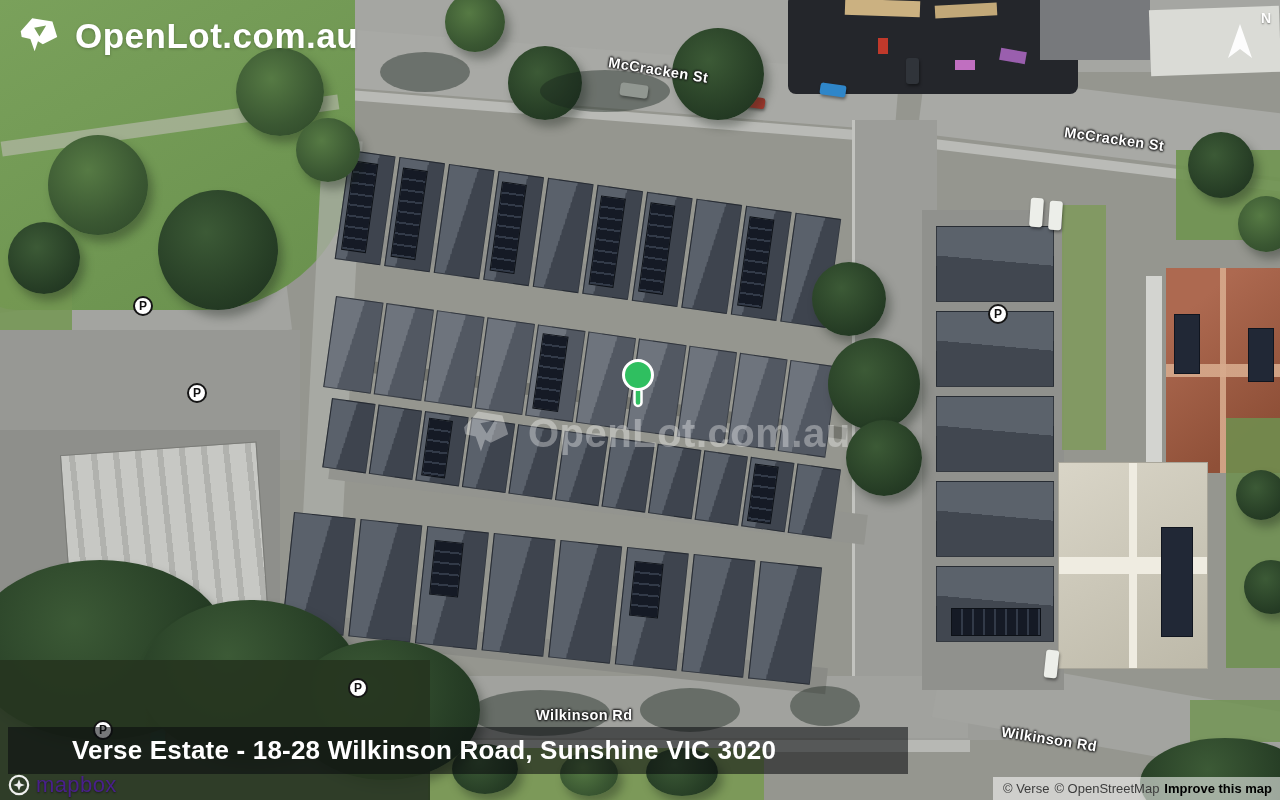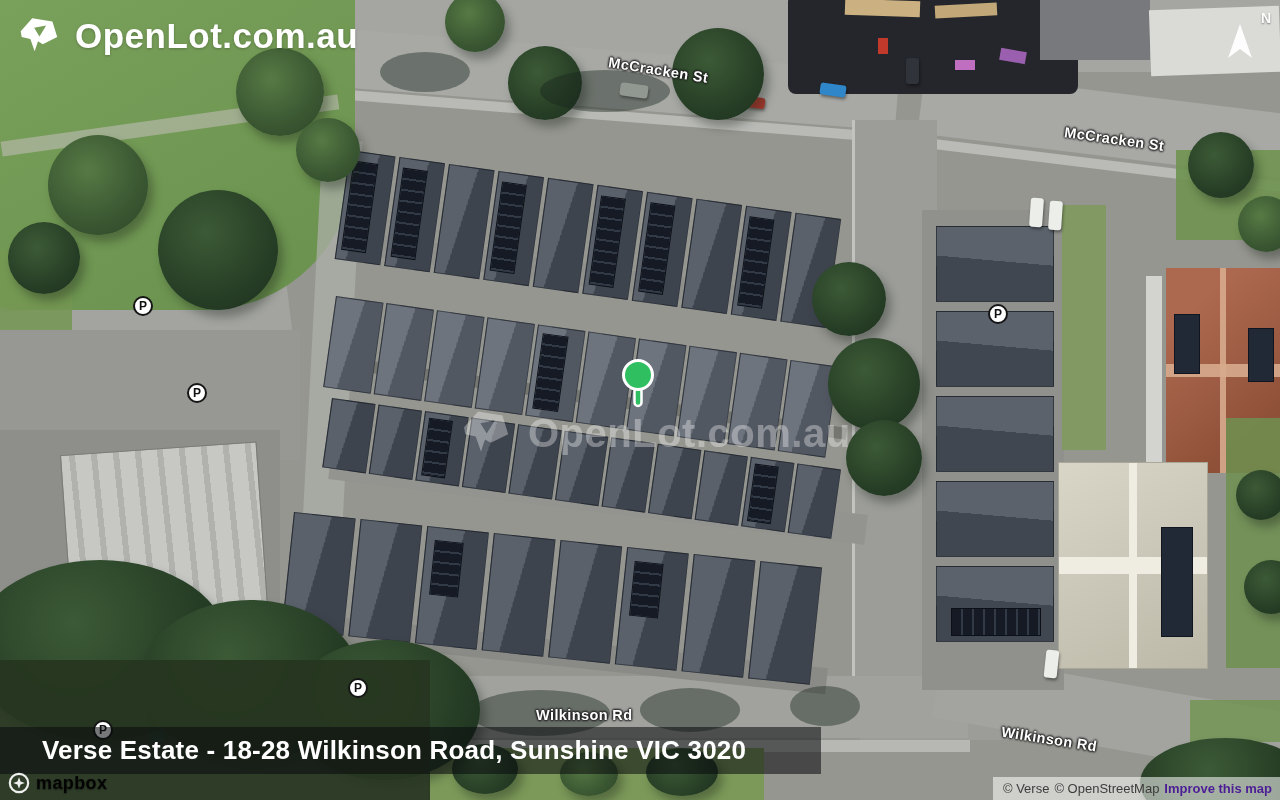--- a/index.html
+++ b/index.html
@@ -36,28 +36,28 @@
   .picon{position:absolute;width:20px;height:20px;border-radius:50%;background:#fff;border:2px solid #151515;
          box-sizing:border-box;color:#111;font-size:12px;font-weight:700;display:flex;align-items:center;
          justify-content:center;line-height:1;z-index:5}
   .brand{position:absolute;left:14px;top:12px;display:flex;align-items:center;gap:13px;z-index:10;color:#fff}
   .brand-text{font-size:35px;font-weight:700;letter-spacing:.5px;text-shadow:0 1px 3px rgba(0,0,0,.25)}
   .watermark{position:absolute;left:456px;top:404px;display:flex;align-items:center;gap:14px;opacity:.34;z-index:6;color:#fff}
   .watermark-text{font-size:40px;font-weight:700;letter-spacing:.5px}
   .compass{position:absolute;left:1222px;top:10px;width:52px;height:56px;z-index:10}
   .compass .n{position:absolute;right:3px;top:0;color:#fff;font-weight:700;font-size:14px;text-shadow:0 1px 2px rgba(0,0,0,.45)}
   .pin{position:absolute;left:620px;top:358px;z-index:7}
-  .addrbar{position:absolute;left:0;top:727px;width:821px;height:47px;background:rgba(8,10,12,.55);
-           display:flex;align-items:center;padding-left:42px;box-sizing:border-box;z-index:12}
+  .addrbar{position:absolute;left:8px;top:727px;width:900px;height:47px;background:rgba(8,10,12,.55);
+           display:flex;align-items:center;padding-left:64px;box-sizing:border-box;z-index:12}
   .addr{color:#fff;font-size:26px;font-weight:600;letter-spacing:.2px;white-space:nowrap}
   .mblogo{position:absolute;left:8px;top:772px;display:flex;align-items:center;gap:6px;z-index:13;opacity:.92;text-decoration:none}
-  .mbtext{color:#000000;font-size:18px;font-weight:700;letter-spacing:.4px;text-shadow:0 1px 2px rgba(0,0,0,.5)}
+  .mbtext{color:#4c1d95;font-size:22px;font-weight:400;letter-spacing:.4px;text-shadow:0 1px 2px rgba(0,0,0,.5)}
   .attrib{position:absolute;right:0;top:777px;height:23px;background:rgba(255,255,255,.55);display:flex;
           align-items:center;gap:5px;padding:0 8px 0 10px;z-index:13;font-size:13px;color:#3c3c3c;white-space:nowrap}
-  .attrib .improve{font-weight:700;color:#4c1d95;cursor:pointer}
+  .attrib .improve{font-weight:700;color:#000000;cursor:pointer}
 </style>
 </head>
 <body>
 
 <div class="stage">
 
   <div class="abs" style="left:330px;top:0;width:950px;height:72px;background:#a5a6a2"></div>
   <div class="abs" style="left:318px;top:50px;width:580px;height:58px;background:#a8a9a5;transform:rotate(4.5deg)"></div>
   <div class="abs" style="left:322px;top:110px;width:560px;height:10px;background:#b9bab6;transform:rotate(4.5deg)"></div>
   <div class="abs" style="left:920px;top:92px;width:370px;height:64px;background:#a8a9a5;transform:rotate(7deg)"></div>

